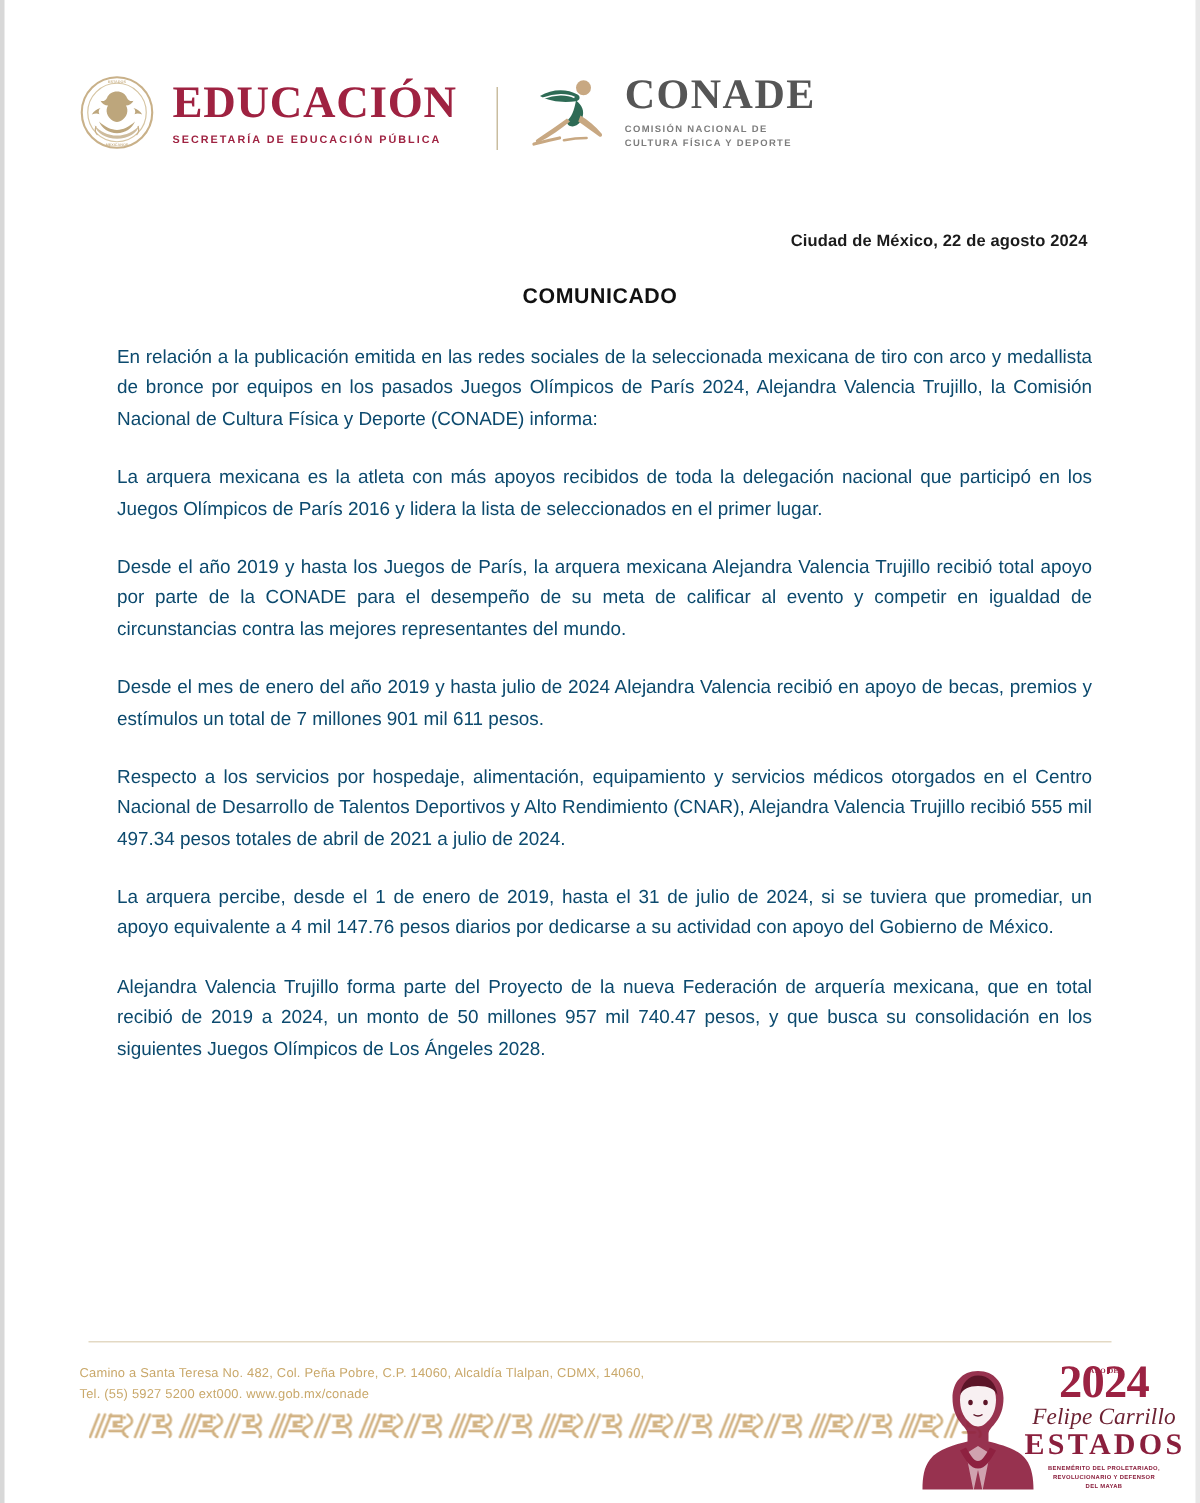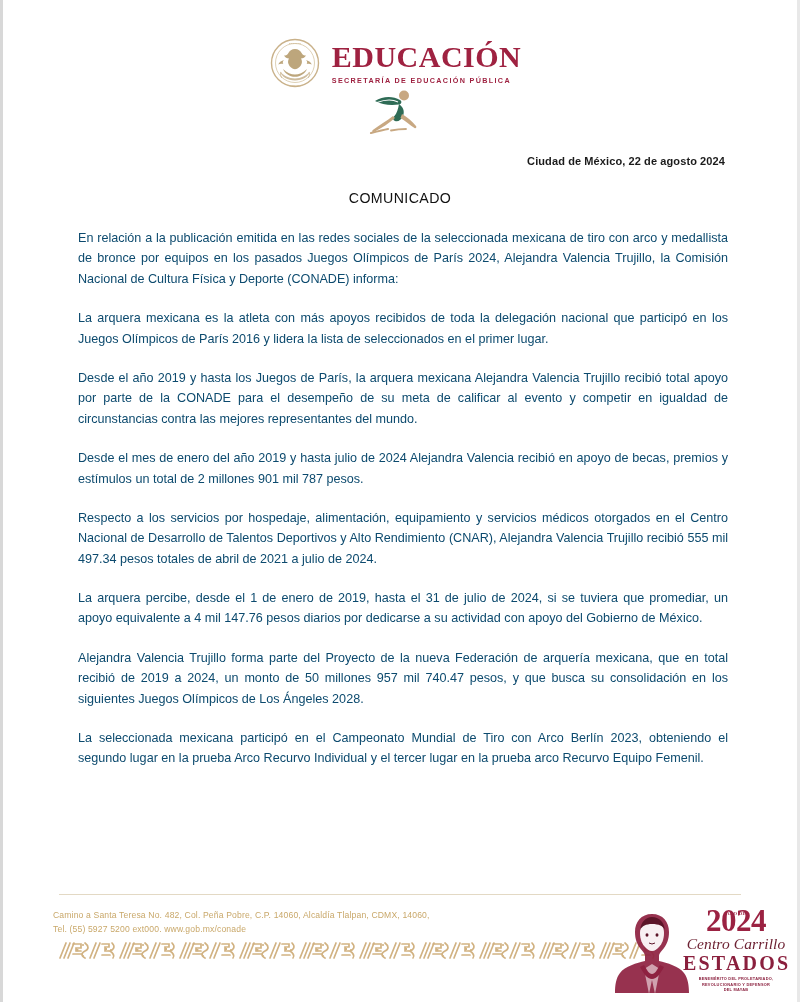--- a/index.html
+++ b/index.html
@@ -25,22 +25,21 @@
   }
 
   
   .header {
     position: absolute;
     top: 38px;
     left: 50px;
     right: 59px;
     height: 62px;
     display: flex;
-    align-items: center;
-    flex-direction: column;
+    align-items: flex-end;
   }
 
   .sep-logo {
     display: flex;
     align-items: center;
     gap: 12px;
   }
 
   .eagle-seal {
     width: 50px;
@@ -128,21 +127,21 @@
     letter-spacing: 0.1px;
   }
 
   .doc-heading {
     position: absolute;
     top: 190px;
     left: 0;
     right: 0;
     text-align: center;
     font-size: 14.2px;
-    font-weight: normal;
+    font-weight: bold;
     color: #111111;
     letter-spacing: 0.4px;
   }
 
   .content {
     position: absolute;
     top: 228px;
     left: 75px;
     width: 650px;
   }
@@ -317,35 +316,41 @@
           <circle cx="35" cy="7.5" r="5" fill="#c8a882"></circle>
           <path d="M6 13 C14 8, 24 8, 31 12 C33 13, 33 16, 30 16.5 C22 17.5, 13 17, 6 13 Z" fill="#2e6b55"></path>
           <path d="M8 14.5 C16 11.5, 24 11.5, 29 14" fill="none" stroke="#ffffff" stroke-width="1.1"></path>
           <path d="M30 16 C34 19, 36 23, 34 28 C32.5 32, 29 34, 26 33 C24 32.3, 23.5 30, 25 28.5 C28 25.5, 29 21, 30 16 Z" fill="#2e6b55"></path>
           <path d="M26 30 C20 35, 13 40, 5 44 C3.5 44.8, 2.5 43, 3.8 42 C11 37, 18 32.5, 24 28 Z" fill="#c8a882"></path>
           <path d="M33 26 C38 29, 43 33, 47 38 C48 39.2, 46.8 40.8, 45.5 40 C40.5 36.5, 36 33, 31.5 30 Z" fill="#c8a882"></path>
           <path d="M2 45 C8 43.5, 14 42, 19 41" fill="none" stroke="#c8a882" stroke-width="2.2" stroke-linecap="round"></path>
           <path d="M22 42.5 C27 41.5, 32 41, 37 41" fill="none" stroke="#c8a882" stroke-width="1.8" stroke-linecap="round"></path>
         </svg>
       </span>
+      <span class="conade-words">
+        <span class="conade-title">CONADE</span>
+        <span class="conade-sub">
+          <span>COMISIÓN NACIONAL DE</span><br>
+          <span>CULTURA FÍSICA Y DEPORTE</span>
+        </span>
+      </span>
     </div>
   </div>
 
   <div class="doc-date">Ciudad de México, 22 de agosto 2024</div>
   <div class="doc-heading">COMUNICADO</div>
 
   <div class="content">
     <p>En relación a la publicación emitida en las redes sociales de la seleccionada mexicana de tiro con arco y medallista de bronce por equipos en los pasados Juegos Olímpicos de París 2024, Alejandra Valencia Trujillo, la Comisión Nacional de Cultura Física y Deporte  (CONADE) informa:</p>
     <p>La arquera mexicana es la atleta con más apoyos recibidos de toda la delegación nacional que participó en los Juegos Olímpicos de París 2016 y lidera la lista de seleccionados en el primer lugar.</p>
     <p>Desde el año 2019 y hasta los Juegos de París, la arquera mexicana Alejandra Valencia Trujillo recibió total apoyo por parte de la CONADE para el desempeño de su meta de calificar al evento y competir en igualdad de circunstancias contra las mejores representantes del mundo.</p>
-    <p>Desde el mes de enero del año 2019 y hasta julio de 2024 Alejandra Valencia recibió en apoyo de becas, premios y estímulos un total de 2 millones 901 mil 787 pesos.</p>
+    <p>Desde el mes de enero del año 2019 y hasta julio de 2024 Alejandra Valencia recibió en apoyo de becas, premios y estímulos un total de 7 millones 901 mil 611 pesos.</p>
     <p>Respecto a los servicios por hospedaje, alimentación, equipamiento y servicios médicos otorgados en el Centro Nacional de Desarrollo de Talentos Deportivos y Alto Rendimiento (CNAR), Alejandra Valencia Trujillo recibió 555 mil 497.34 pesos totales de abril de 2021 a julio de 2024.</p>
     <p>La arquera percibe, desde el 1 de enero de 2019, hasta el 31 de julio de 2024, si se tuviera que promediar, un apoyo equivalente a 4 mil 147.76 pesos diarios por dedicarse a su actividad con apoyo del Gobierno de México.</p>
     <p>Alejandra Valencia Trujillo forma parte del Proyecto de la nueva Federación de arquería mexicana, que en total recibió de 2019 a 2024, un monto de 50 millones 957 mil 740.47 pesos, y que busca su consolidación en los siguientes Juegos Olímpicos de Los Ángeles 2028.</p>
-    <p>La seleccionada mexicana participó en el Campeonato Mundial de Tiro con Arco Berlín 2023, obteniendo el segundo lugar en la prueba Arco Recurvo Individual y el tercer lugar en la prueba arco Recurvo Equipo Femenil.</p>
   </div>
 
   <div class="footer">
     <div class="footer-rule"></div>
 
     <div class="footer-address">
       <span>Camino a Santa Teresa No. 482, Col. Peña Pobre, C.P. 14060, Alcaldía Tlalpan, CDMX, 14060,</span><br>
       <span>Tel. (55) 5927 5200 ext000. www.gob.mx/conade</span>
     </div>
 
@@ -400,21 +405,21 @@
           <g fill="#8e2140">
             <path d="M31 63 c3 5 5 9 8 9 c3 0 5 -4 8 -9 l4 2 c-4 7 -7 12 -12 12 c-5 0 -8 -5 -12 -12 z"></path>
           </g>
         </svg>
       </span>
       <span class="emblem-text">
         <span class="emblem-year">
           <span>2024</span>
           <span class="emblem-year-mini">AÑO DE</span>
         </span>
-        <span class="emblem-name" style="display:block">Centro Carrillo</span>
+        <span class="emblem-name" style="display:block">Felipe Carrillo</span>
         <span class="emblem-surname" style="display:block">ESTADOS</span>
         <span class="emblem-tag" style="display:block">
           <span>BENEMÉRITO DEL PROLETARIADO,</span><br>
           <span>REVOLUCIONARIO Y DEFENSOR</span><br>
           <span>DEL MAYAB</span>
         </span>
       </span>
     </div>
   </div>
 

